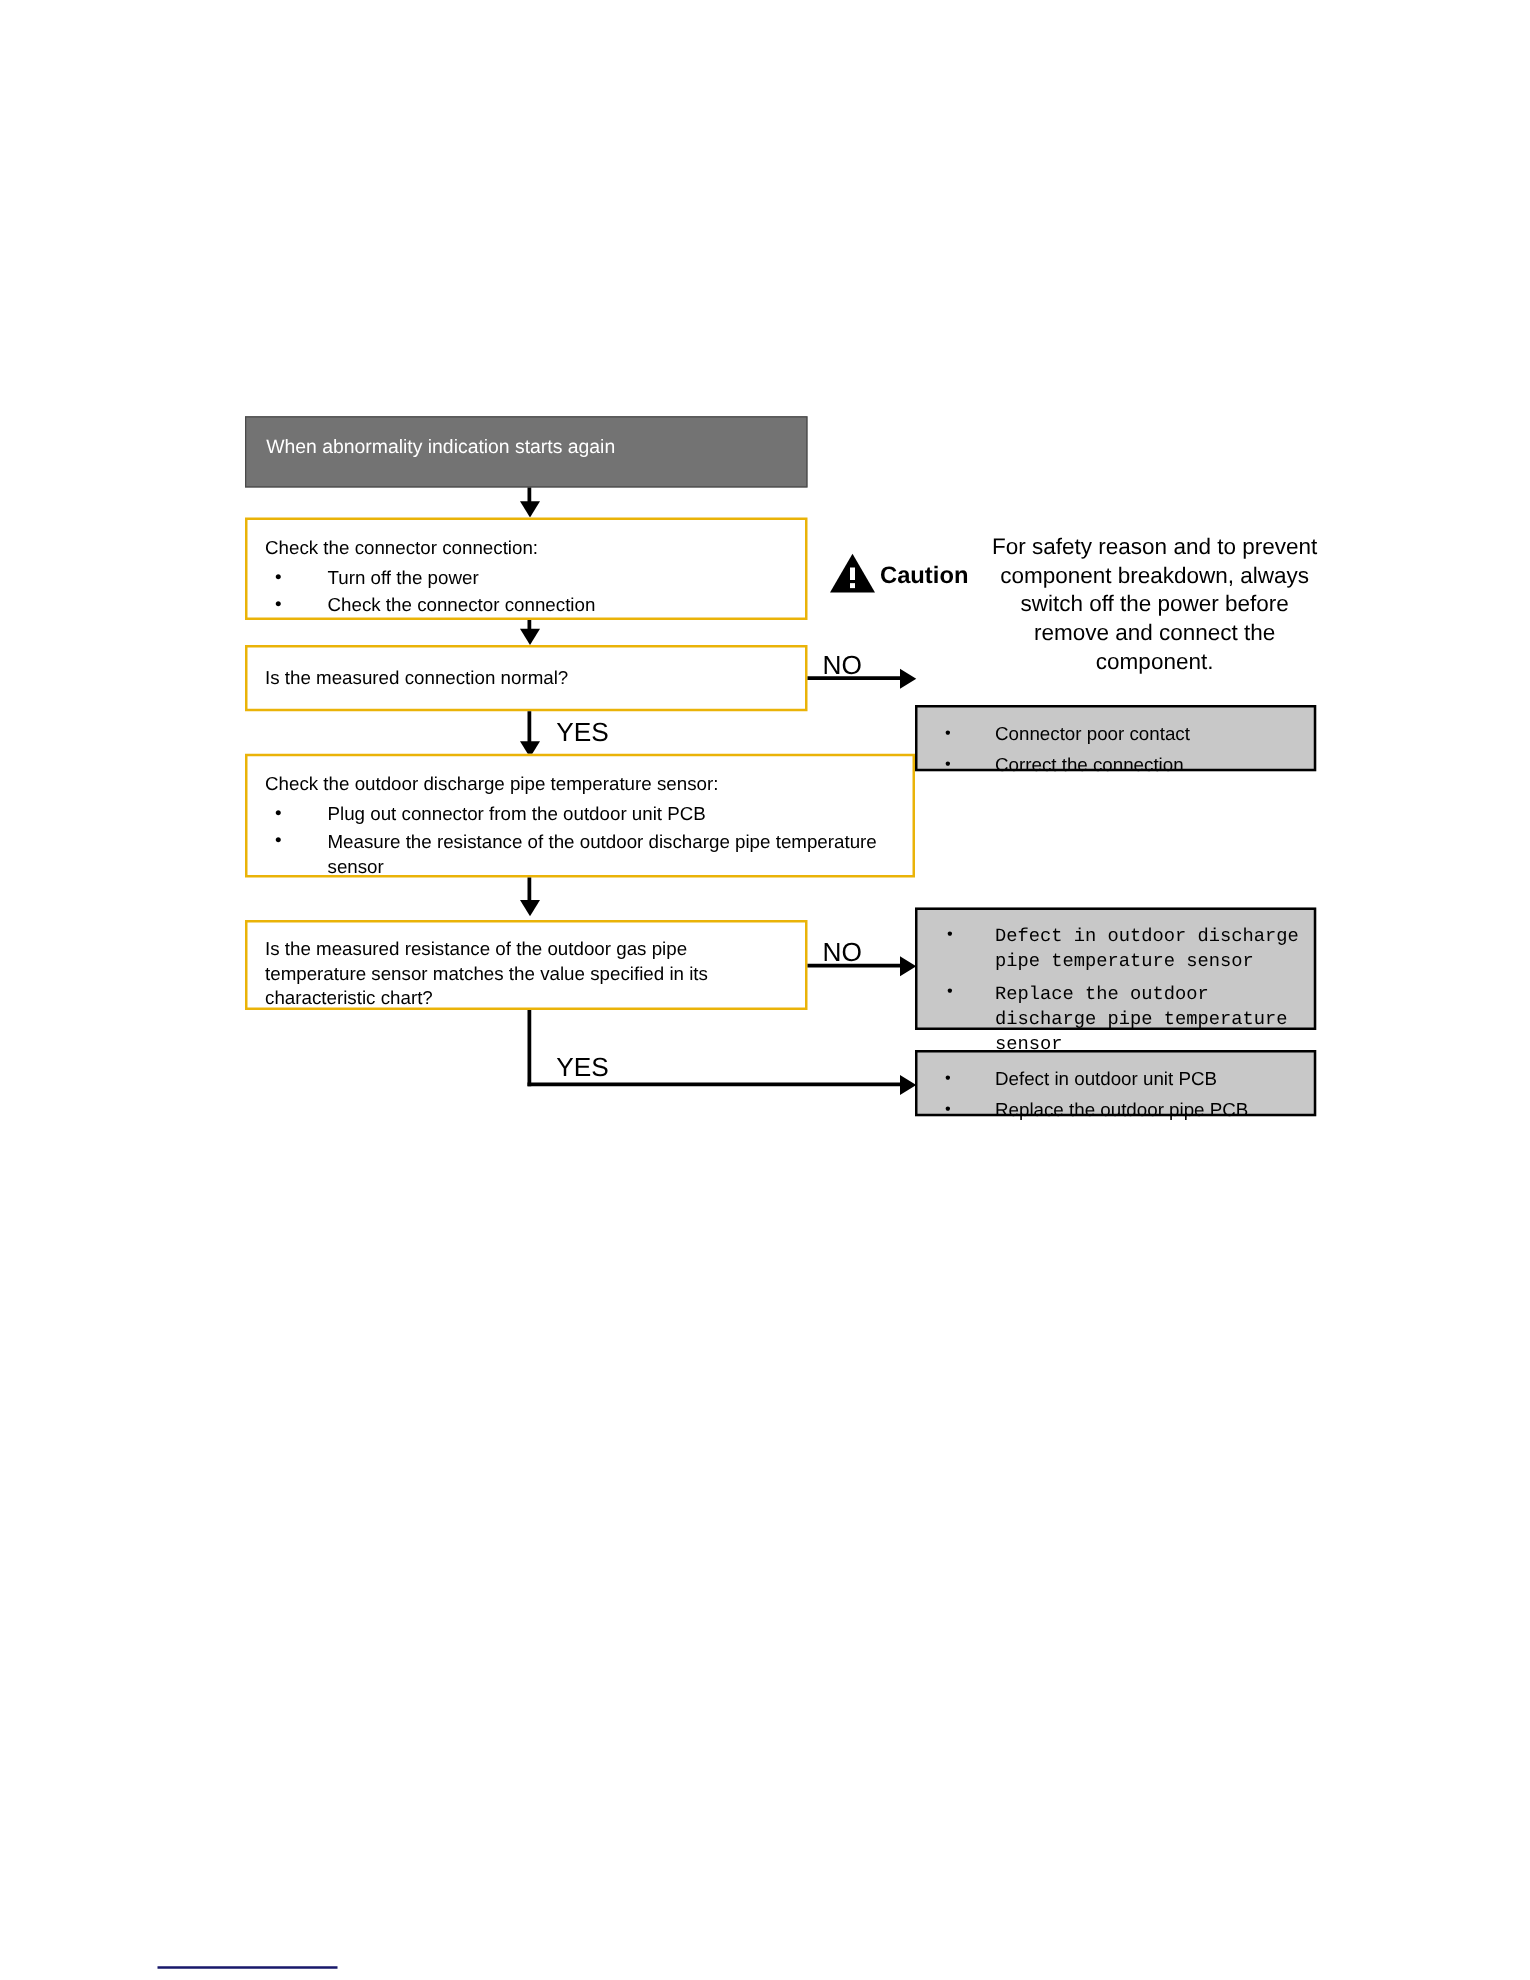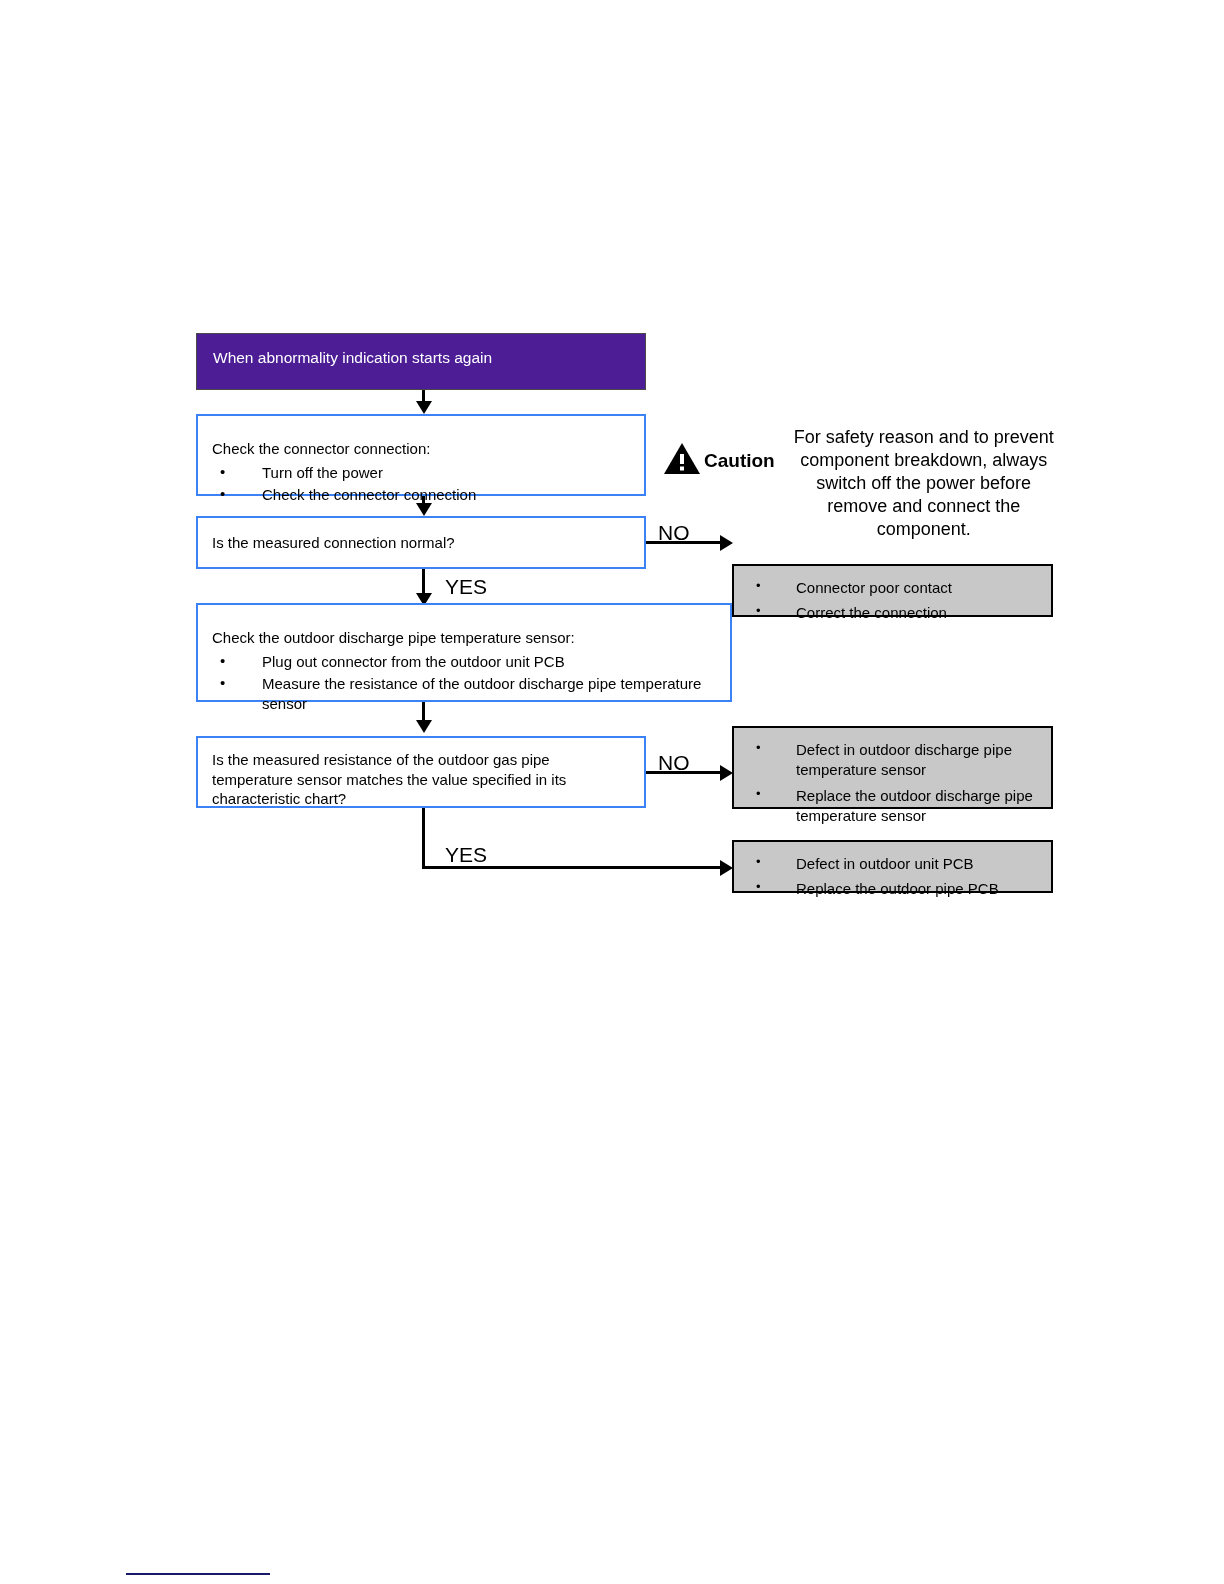--- a/index.html
+++ b/index.html
@@ -25,35 +25,35 @@
   }
 
   
   .node {
     position: absolute;
     box-sizing: border-box;
   }
 
   
   .header-box {
-    background: #4c1d95;
+    background: #737373;
     border: 1px solid #4a4a4a;
     color: #ffffff;
     font-size: 15.5px;
     padding: 14px 16px 0 16px;
     line-height: 1.25;
   }
 
   
   .proc-box {
     background: #ffffff;
-    border: 2px solid #3b82f6;
+    border: 2px solid #eab308;
     font-size: 15px;
     line-height: 1.3;
-    padding: 23px 14px 10px 14px;
+    padding: 13px 14px 10px 14px;
   }
 
   
   .result-box {
     background: #c8c8c8;
     border: 2px solid #000000;
     font-size: 15px;
     line-height: 1.35;
     padding: 12px 10px 10px 10px;
   }
@@ -205,21 +205,21 @@
   <div class="arrow-down" style="left:416px; top:720px;"></div>
 
   <div class="node proc-box" style="left:196px; top:736px; width:450px; height:72px; padding-top:12px;">
     <p class="lead-line">Is the measured resistance of the outdoor gas pipe temperature sensor matches the value specified in its characteristic chart?</p>
   </div>
 
   <div class="hline" style="left:646px; top:771px; width:78px;"></div>
   <div class="arrow-right" style="left:720px; top:765px;"></div>
   <div class="edge-label" style="left:658px; top:751px;">NO</div>
 
-  <div class="node result-box" style="left:732px; top:726px; width:321px; height:83px;">
+  <div class="node result-box" style="left:732px; top:726px; width:321px; height:98px;font-family:Liberation Mono, monospace;">
     <ul class="blist" style="margin-top:0;">
       <li>Defect in outdoor discharge pipe temperature sensor</li>
       <li>Replace the outdoor discharge pipe temperature sensor</li>
     </ul>
   </div>
 
   <div class="vline" style="left:422px; top:808px; height:61px;"></div>
   <div class="hline" style="left:422px; top:866px; width:302px;"></div>
   <div class="arrow-right" style="left:720px; top:860px;"></div>
   <div class="edge-label" style="left:445px; top:843px;">YES</div>

